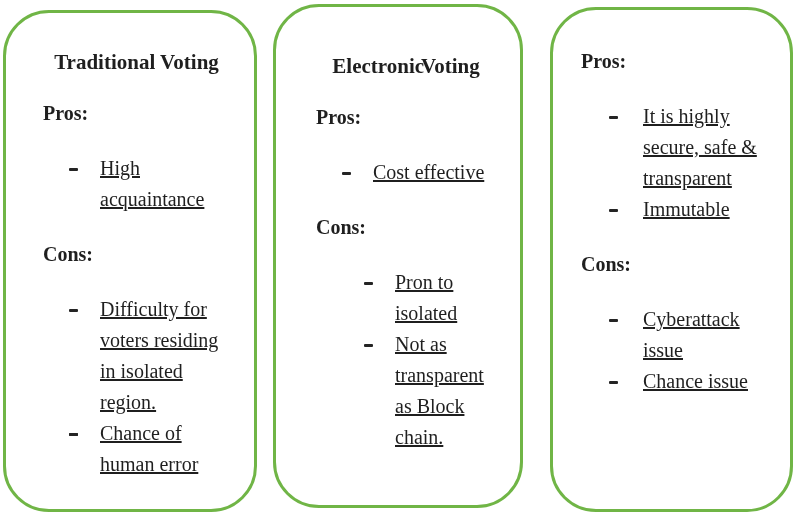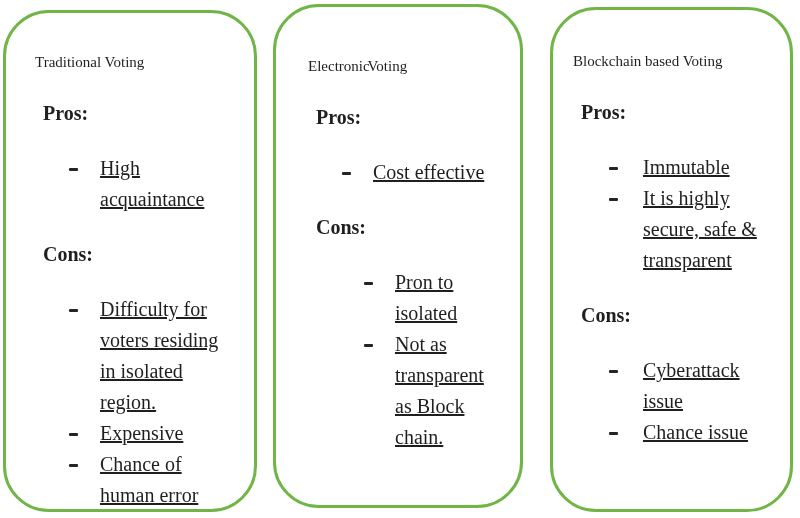--- a/index.html
+++ b/index.html
@@ -28,23 +28,24 @@
     border:3px solid var(--green);
     border-radius:46px;
     background:var(--bg);
   }
   .card.c1{left:3px;  top:10px; width:254px; height:502px; padding:34px 16px 0 29px;}
   .card.c2{left:273px; top:4px;  width:250px; height:504px; padding:44px 16px 12px 32px;}
   .card.c3{left:550px; top:7px;  width:243px; height:505px; padding:36px 16px 0 20px;}
 
   .card-title{
     margin:0 0 20px 0;
-    font-size:15px;
-    font-weight:normal;
+    font-size:21px;
+    font-weight:bold;
     line-height:31px;
+    text-align:center;
   }
   .title-tight{word-spacing:-0.38em;}
   .sec-label{
     margin:0 0 24px 8px;
     font-weight:bold;
   }
   ul.blist{
     list-style:none;
     margin:0 0 24px 0;
     padding:0 0 0 33px;
@@ -84,21 +85,20 @@
         </li>
       </ul>
     <p class="sec-label">Cons:</p>
     <ul class="blist cons-list">
         <li>
           <span class="bullet"></span>
           <span class="li-text">Difficulty for voters residing in isolated region.</span>
         </li>
         <li>
           <span class="bullet"></span>
-          <span class="li-text">Expensive</span>
         </li>
         <li>
           <span class="bullet"></span>
           <span class="li-text">Chance of human error</span>
         </li>
       </ul>
   </div>
 
   <div class="card c2">
     <h2 class="card-title title-tight">Electronic Voting</h2>
@@ -116,30 +116,29 @@
           <span class="li-text">Pron to isolated</span>
         </li>
         <li>
           <span class="bullet"></span>
           <span class="li-text">Not as transparent as Block chain.</span>
         </li>
       </ul>
   </div>
 
   <div class="card c3">
-    <h2 class="card-title">Blockchain based Voting</h2>
     <p class="sec-label">Pros:</p>
     <ul class="blist pros-list">
         <li>
           <span class="bullet"></span>
-          <span class="li-text">Immutable</span>
+          <span class="li-text">It is highly secure, safe &amp; transparent</span>
         </li>
         <li>
           <span class="bullet"></span>
-          <span class="li-text">It is highly secure, safe &amp; transparent</span>
+          <span class="li-text">Immutable</span>
         </li>
       </ul>
     <p class="sec-label">Cons:</p>
     <ul class="blist cons-list">
         <li>
           <span class="bullet"></span>
           <span class="li-text">Cyberattack issue</span>
         </li>
         <li>
           <span class="bullet"></span>

